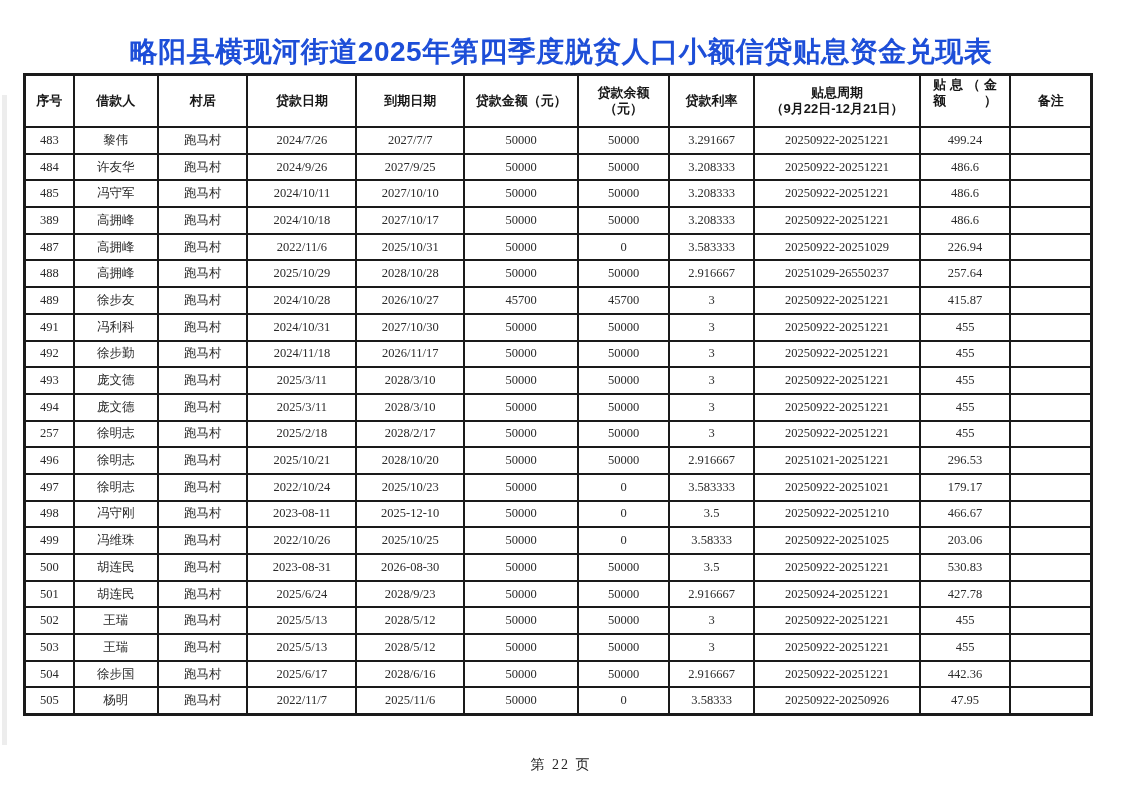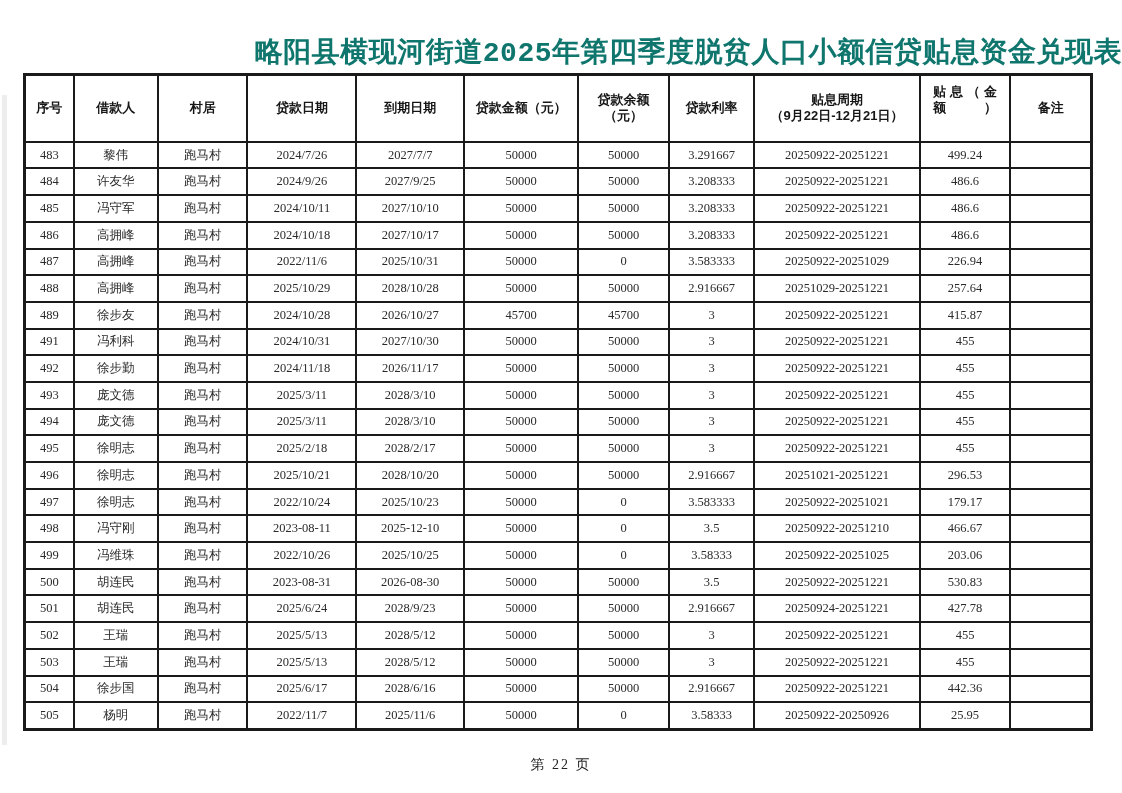--- a/index.html
+++ b/index.html
@@ -1,36 +1,36 @@
 <!DOCTYPE html>
 <html><head>
 <meta charset="utf-8">
 <style>
   html,body{margin:0;padding:0;}
   body{width:1122px;height:793px;background:#ffffff;position:relative;overflow:hidden;
        font-family:"Liberation Serif","DejaVu Serif",serif;color:#1c1c1c;}
   .page{position:absolute;inset:0;background:#ffffff;}
   .page-edge{position:absolute;left:2px;top:95px;width:5px;height:650px;background:#ededed;}
-  .doc-title{position:absolute;top:33px;left:0;width:100%;text-align:right;
-             font-family:Liberation Mono, monospace;
-             font-weight:bold;font-size:28px;letter-spacing:0.5px;color:#0f766e;}
+  .doc-title{position:absolute;top:33px;left:0;width:100%;text-align:center;
+             font-family:Liberation Sans, sans-serif;
+             font-weight:bold;font-size:28px;letter-spacing:0.5px;color:#1d4ed8;}
   table.main{position:absolute;left:23px;top:73px;width:1070px;
              border-collapse:collapse;table-layout:fixed;
              border:3px solid #1a1a1a;}
   th,td{border:2px solid #1a1a1a;text-align:center;vertical-align:middle;
         overflow:hidden;white-space:nowrap;padding:0 2px;}
   thead th{height:50px;font-family:"Liberation Sans","DejaVu Sans",sans-serif;
            font-weight:bold;font-size:13px;white-space:normal;line-height:1.25;color:#161616;}
   tbody td{height:24.7px;font-size:12.5px;color:#2a2a2a;
            font-family:"Liberation Serif","DejaVu Serif",serif;}
   col.c-seq{width:4.6%} col.c-borrower{width:7.9%} col.c-village{width:8.4%}
   col.c-loan_date{width:10.2%} col.c-due_date{width:10.1%} col.c-loan_amount{width:10.7%}
   col.c-loan_balance{width:8.5%} col.c-rate{width:8.0%} col.c-period{width:15.5%}
   col.c-subsidy{width:8.5%} col.c-remark{width:7.6%}
-  th .dist{width:64px;margin:8px auto;text-align:justify;text-align-last:justify;}
+  th .dist{width:64px;margin:0 auto;text-align:justify;text-align-last:justify;}
   th .dist::after{content:"";display:inline-block;width:100%;}
   .page-number{position:absolute;top:756px;left:0;width:100%;text-align:center;
                font-size:14px;color:#222;letter-spacing:2px;}
 </style>
 </head>
 <body>
 
 <div class="page">
   <div class="page-edge"></div>
 
@@ -123,21 +123,21 @@
           <td>2024/10/11</td>
           <td>2027/10/10</td>
           <td>50000</td>
           <td>50000</td>
           <td>3.208333</td>
           <td>20250922-20251221</td>
           <td>486.6</td>
           <td></td>
         </tr>
         <tr>
-          <td>486</td>
+          <td>389</td>
           <td>高拥峰</td>
           <td>跑马村</td>
           <td>2024/10/18</td>
           <td>2027/10/17</td>
           <td>50000</td>
           <td>50000</td>
           <td>3.208333</td>
           <td>20250922-20251221</td>
           <td>486.6</td>
           <td></td>
@@ -157,21 +157,21 @@
         </tr>
         <tr>
           <td>488</td>
           <td>高拥峰</td>
           <td>跑马村</td>
           <td>2025/10/29</td>
           <td>2028/10/28</td>
           <td>50000</td>
           <td>50000</td>
           <td>2.916667</td>
-          <td>20251029-20251221</td>
+          <td>20251029-26550237</td>
           <td>257.64</td>
           <td></td>
         </tr>
         <tr>
           <td>489</td>
           <td>徐步友</td>
           <td>跑马村</td>
           <td>2024/10/28</td>
           <td>2026/10/27</td>
           <td>45700</td>
@@ -227,21 +227,21 @@
           <td>2025/3/11</td>
           <td>2028/3/10</td>
           <td>50000</td>
           <td>50000</td>
           <td>3</td>
           <td>20250922-20251221</td>
           <td>455</td>
           <td></td>
         </tr>
         <tr>
-          <td>495</td>
+          <td>257</td>
           <td>徐明志</td>
           <td>跑马村</td>
           <td>2025/2/18</td>
           <td>2028/2/17</td>
           <td>50000</td>
           <td>50000</td>
           <td>3</td>
           <td>20250922-20251221</td>
           <td>455</td>
           <td></td>
@@ -366,20 +366,20 @@
         <tr>
           <td>505</td>
           <td>杨明</td>
           <td>跑马村</td>
           <td>2022/11/7</td>
           <td>2025/11/6</td>
           <td>50000</td>
           <td>0</td>
           <td>3.58333</td>
           <td>20250922-20250926</td>
-          <td>25.95</td>
+          <td>47.95</td>
           <td></td>
         </tr>
       </tbody>
   </table>
 
   <div class="page-number">第 22 页</div>
 </div>
 
 </body></html>

